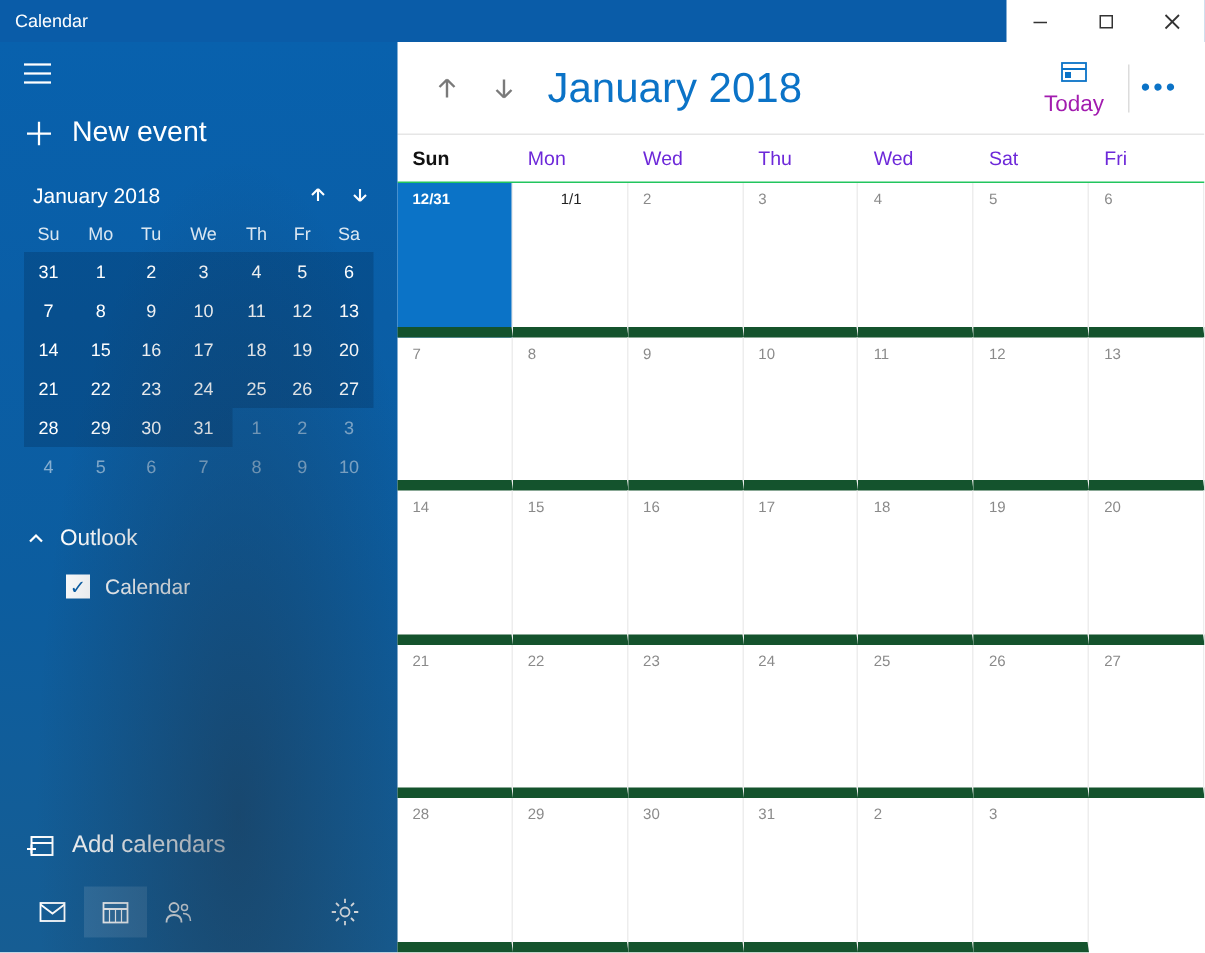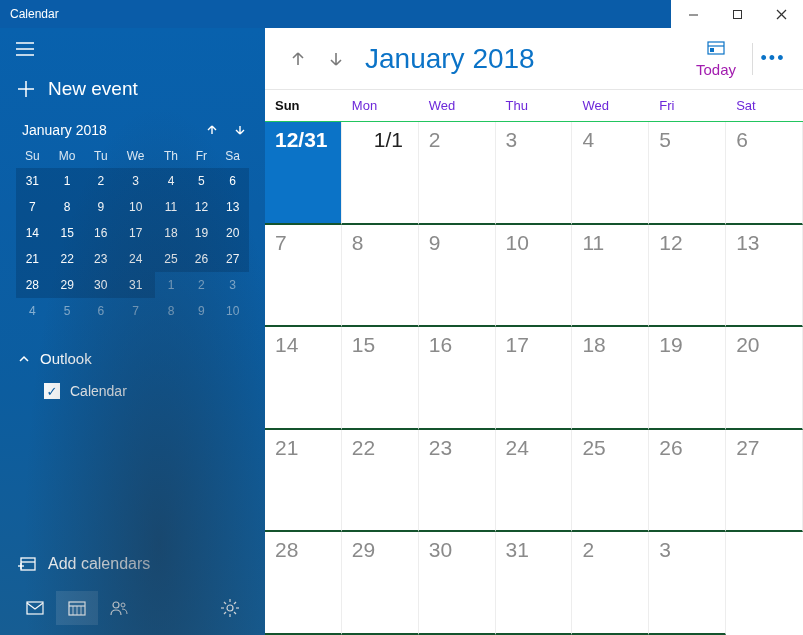--- a/index.html
+++ b/index.html
@@ -37,21 +37,21 @@
 .toolbar .nav-arrows div { width: 30px; height: 30px; display: flex; align-items: center; justify-content: center; color: #7a7a7a; }
 .toolbar .month-title { color: #0b73c7; font-size: 28px; font-weight: 300; margin-left: 14px; }
 .toolbar .right { margin-left: auto; display: flex; align-items: center; gap: 0; }
 .tb-btn { display: flex; align-items: center; gap: 6px; padding: 6px 12px; color: #a21caf; font-size: 15px; flex-direction: column; }
 .tb-sep { width: 1px; height: 32px; background: #dcdcdc; margin: 0 4px; }
 .tb-more { width: 32px; display:flex; justify-content:center; color:#0b73c7; font-size:18px; letter-spacing:2px;}
 .dayhead { display: flex; border-bottom: 1px solid #22c55e; }
 .dayhead div { flex: 1; padding: 8px 10px; font-size: 13px; color: #6d28d9; }
 .dayhead div.sun { color: #111; font-weight: 600; }
 .grid { flex: 1; display: grid; grid-template-columns: repeat(7, 1fr); grid-template-rows: repeat(5, 1fr); }
-.cell { border-right: 1px solid #ededed; border-bottom: 2px solid #14532d; padding: 6px 10px; font-size: 21px; color: #8a8a8a; position: relative; }
+.cell { border-right: 1px solid #ededed; border-bottom: 7px solid #14532d; padding: 6px 10px; font-size: 10px; color: #8a8a8a; position: relative; }
 .cell.first-col { border-left: none; }
 .cell.today { background: #0b73c7; color: #fff; font-weight: 600; }
 .cell.thismonth-start { color: #222; padding-left: 32px; }
 svg { display: block; }
 </style>
 </head>
 <body>
 
 <div class="titlebar">
   <span>Calendar</span>
@@ -275,22 +275,22 @@
         <div class="tb-sep"></div>
         <div class="tb-more">•••</div>
       </div>
     </div>
     <div class="dayhead" id="dayhead">
         <div class="sun">Sun</div>
         <div>Mon</div>
         <div>Wed</div>
         <div>Thu</div>
         <div>Wed</div>
+        <div>Sat</div>
         <div>Fri</div>
-        <div>Sat</div>
       </div>
     <div class="grid" id="grid">
         <div class="cell first-col today">12/31</div>
         <div class="cell thismonth-start">1/1</div>
         <div class="cell">2</div>
         <div class="cell">3</div>
         <div class="cell">4</div>
         <div class="cell">5</div>
         <div class="cell">6</div>
         <div class="cell first-col">7</div>

